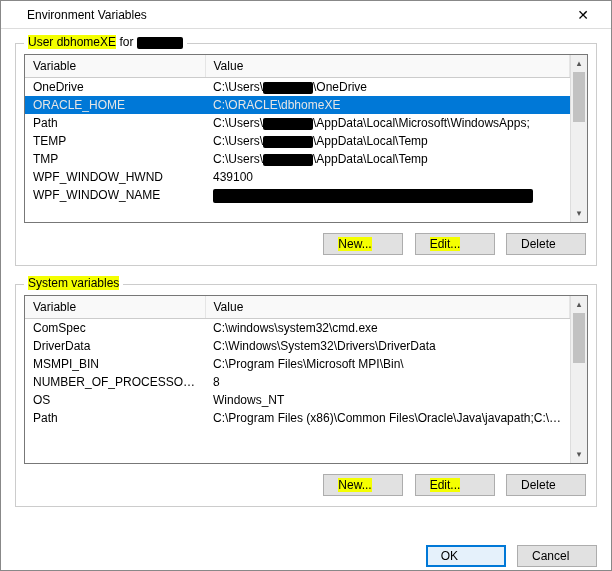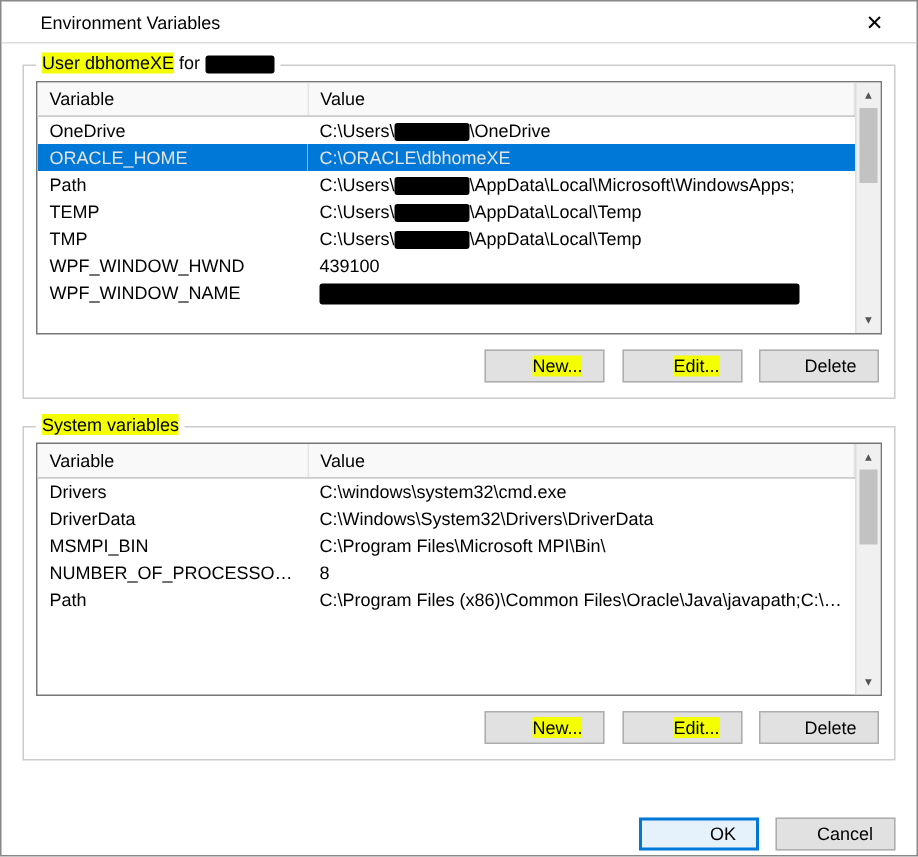--- a/index.html
+++ b/index.html
@@ -16,21 +16,21 @@
 .list { flex: 1; overflow: hidden; }
 .list table { width: 100%; border-collapse: collapse; table-layout: fixed; }
 .list th { text-align: left; font-weight: normal; padding: 4px 8px; border-bottom: 1px solid #ccc; border-right: 1px solid #e5e5e5; background: #f9f9f9; }
 .list th:first-child { width: 180px; }
 .list td { padding: 2px 8px; white-space: nowrap; overflow: hidden; text-overflow: ellipsis; }
 .list tr.sel td { background: #0078d7; color: #e5e5e5; }
 .scroll { width: 17px; background: #f0f0f0; border-left: 1px solid #ddd; position: relative; }
 .scroll .up, .scroll .down { height: 17px; text-align: center; font-size: 9px; line-height: 17px; color: #555; }
 .scroll .thumb { position: absolute; left: 2px; right: 2px; top: 17px; height: 50px; background: #c2c2c2; }
 .btnrow { text-align: right; padding: 10px 2px 2px 2px; }
-.btn { display: inline-block; min-width: 80px; padding: 3px 14px; border: 1px solid #adadad; background: #e1e1e1; text-align: right; margin-left: 8px; cursor: pointer; }
+.btn { display: inline-block; min-width: 80px; padding: 3px 14px; border: 1px solid #adadad; background: #e1e1e1; text-align: left; margin-left: 8px; cursor: pointer; }
 .btn.primary { border: 2px solid #0078d7; background: #e5f1fb; padding: 2px 13px; }
 .footer { position: absolute; right: 14px; bottom: 3px; }
 </style>
 </head>
 <body>
 
 <div class="titlebar">
   <span class="title">Environment Variables</span>
   <span class="close">✕</span>
 </div>
@@ -105,34 +105,38 @@
       <div class="list">
         <table>
           <thead>
               <tr>
             <th>Variable</th>
             <th>Value</th>
           </tr>
             </thead>
           <tbody id="sys-rows">
               <tr class="">
-                <td>Drivers</td>
+                <td>ComSpec</td>
                 <td>C:\windows\system32\cmd.exe</td>
               </tr>
               <tr class="">
                 <td>DriverData</td>
                 <td>C:\Windows\System32\Drivers\DriverData</td>
               </tr>
               <tr class="">
                 <td>MSMPI_BIN</td>
                 <td>C:\Program Files\Microsoft MPI\Bin\</td>
               </tr>
               <tr class="">
                 <td>NUMBER_OF_PROCESSORS</td>
                 <td>8</td>
+              </tr>
+              <tr class="">
+                <td>OS</td>
+                <td>Windows_NT</td>
               </tr>
               <tr class="">
                 <td>Path</td>
                 <td>C:\Program Files (x86)\Common Files\Oracle\Java\javapath;C:\Ora...</td>
               </tr>
             </tbody>
         </table>
       </div>
       <div class="scroll">
         <div class="up">▴</div>

